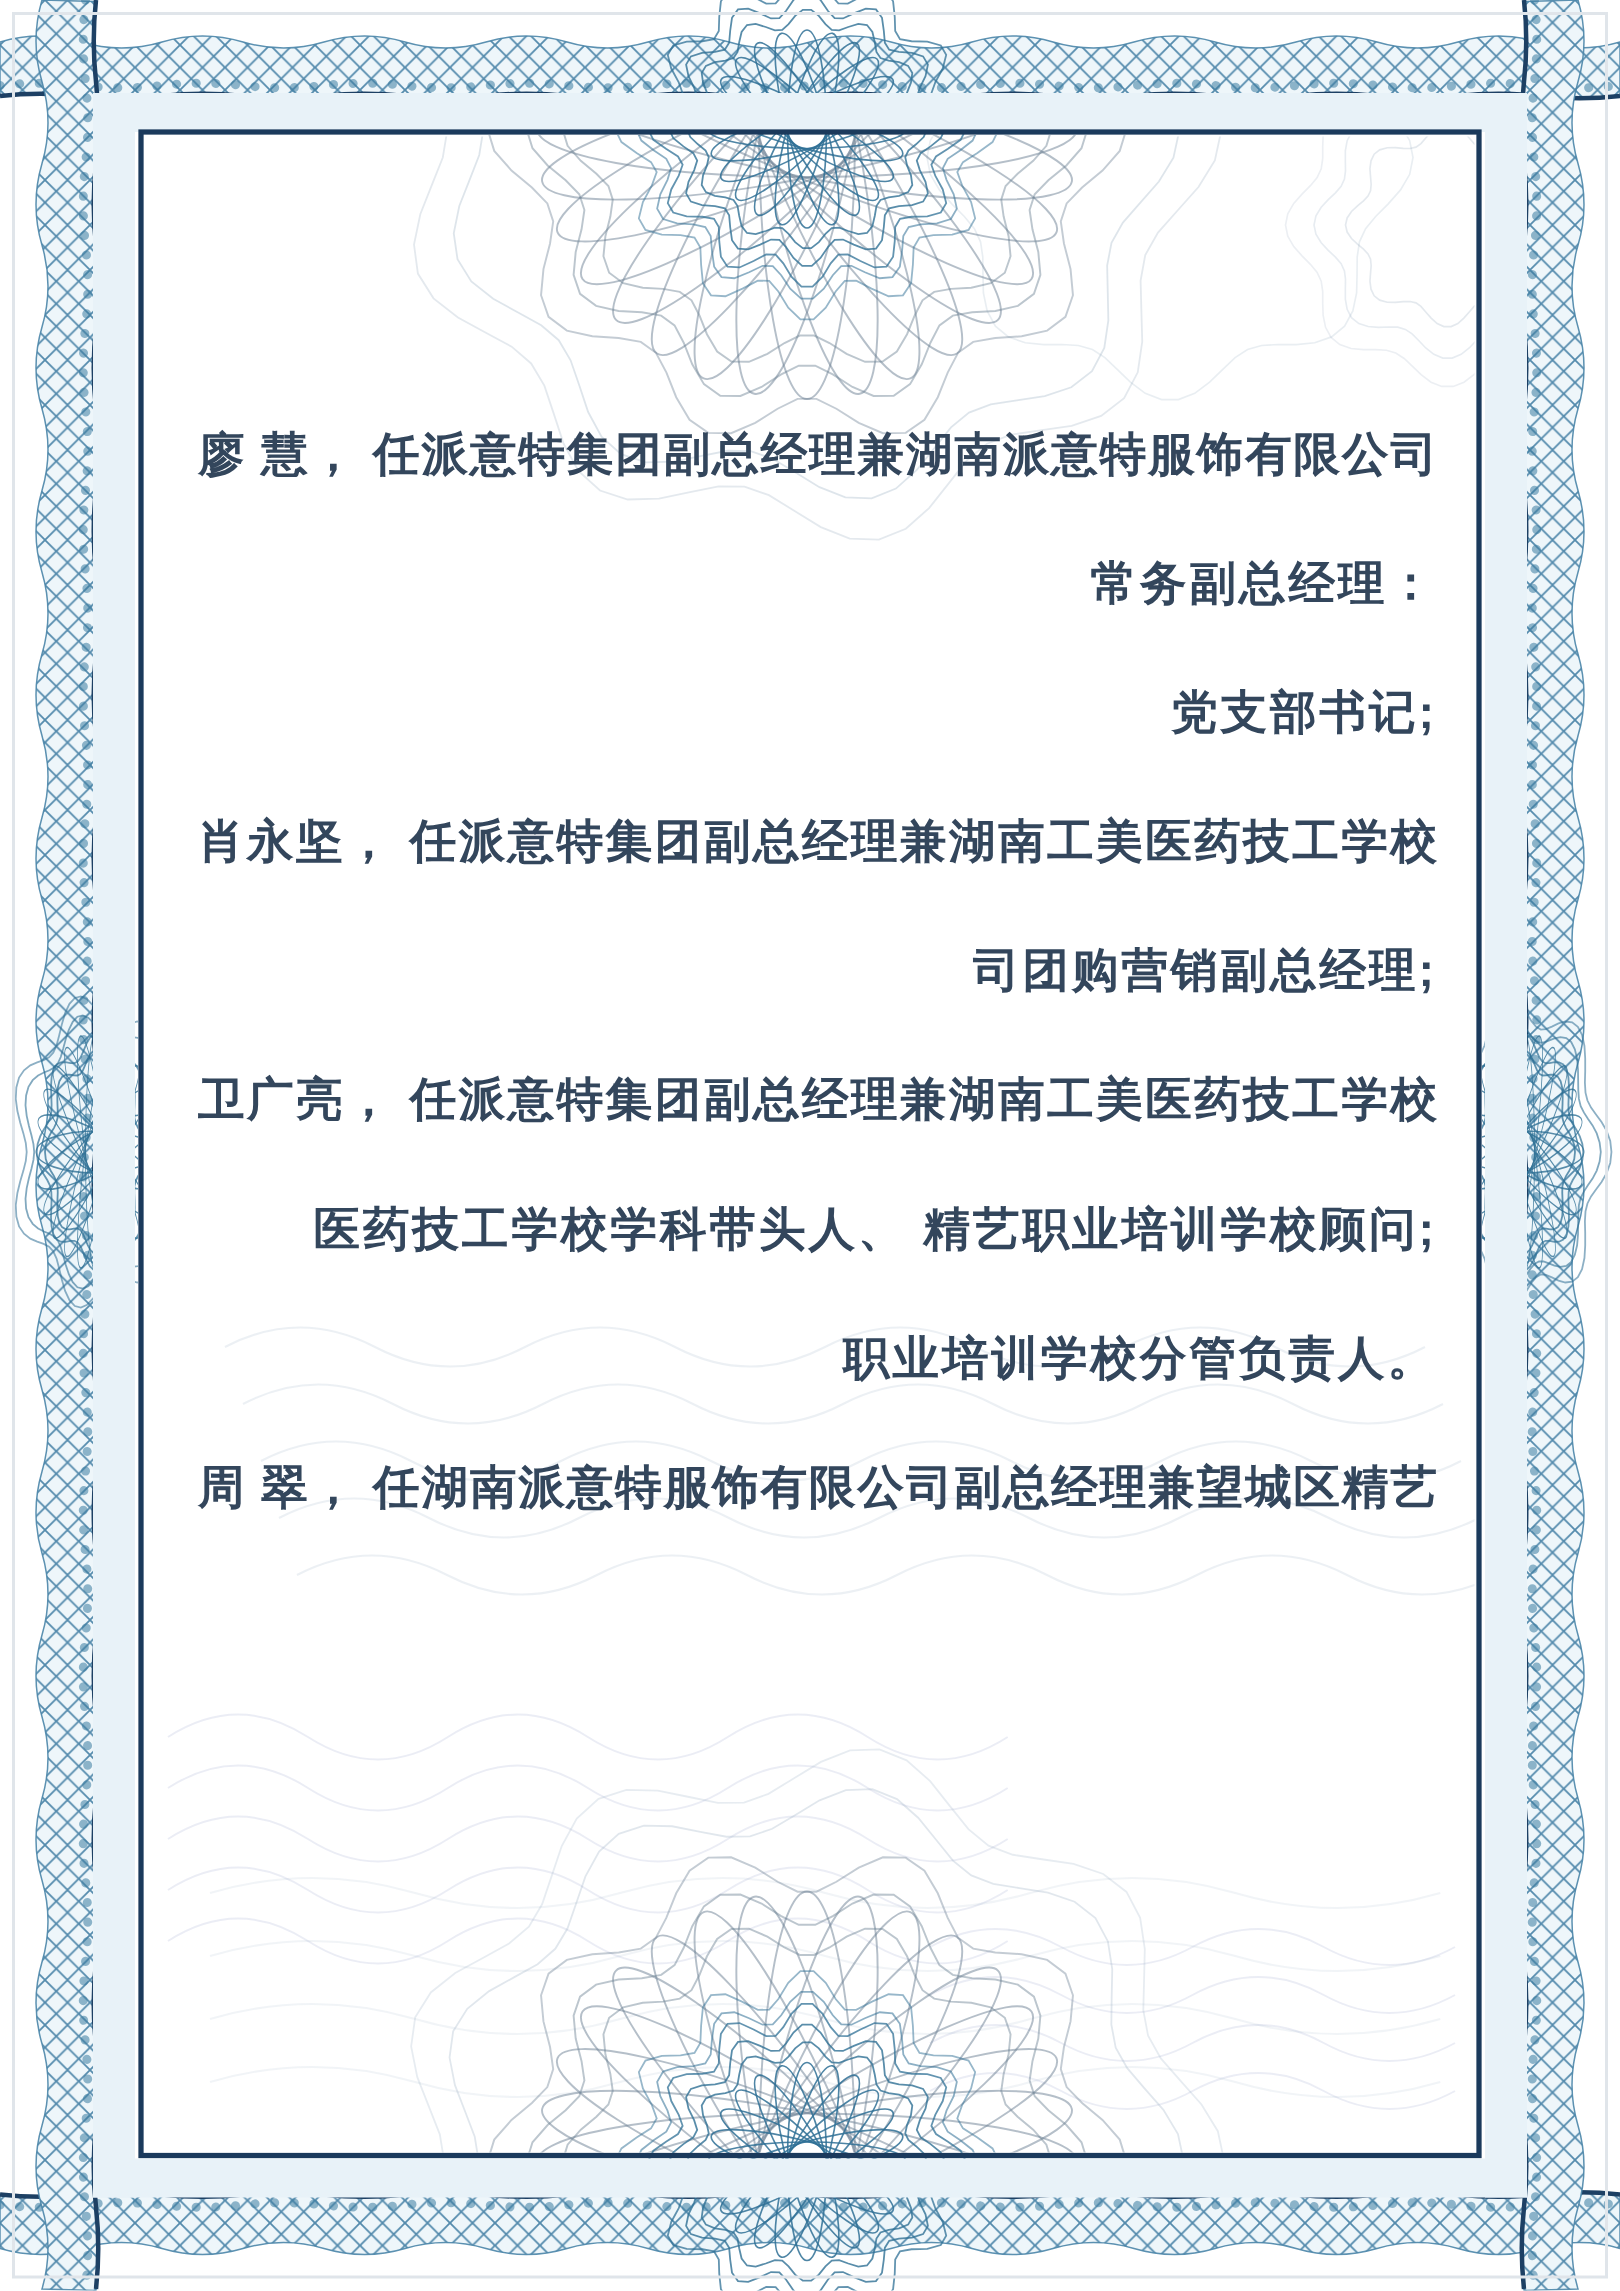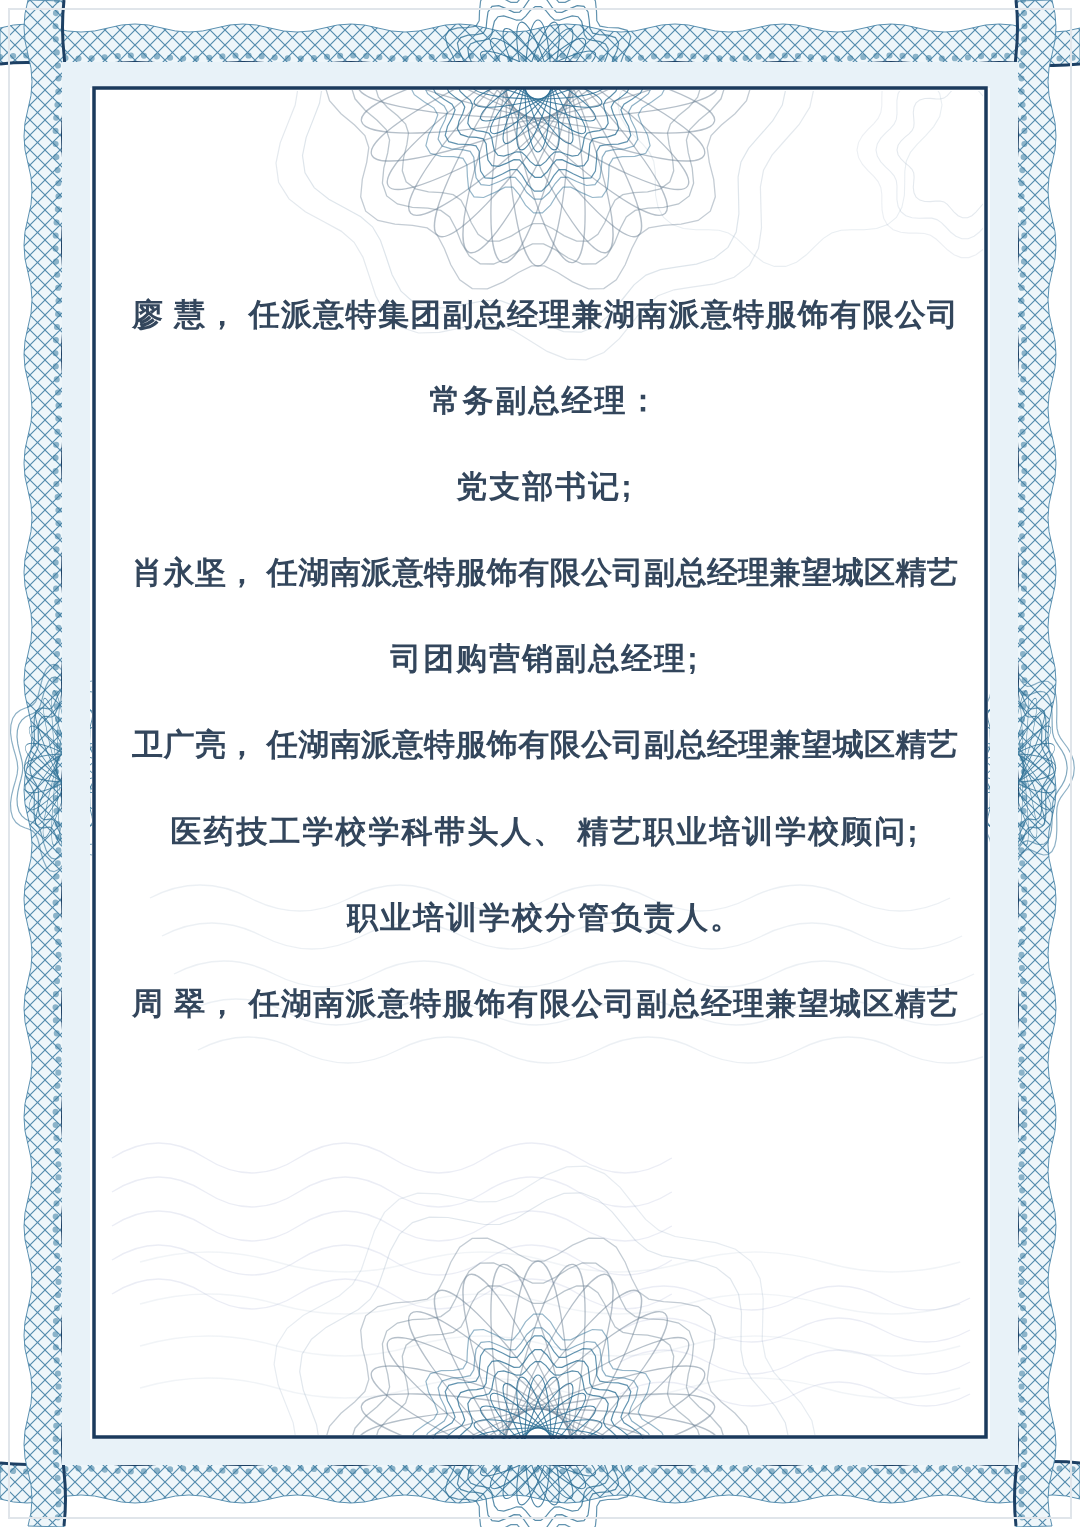--- a/index.html
+++ b/index.html
@@ -2,28 +2,28 @@
 <html><head>
 <meta charset="utf-8">
 <style>
   html,body{margin:0;padding:0}
   body{
     width:1080px;height:1527px;position:relative;overflow:hidden;
     background:#ffffff;font-family:"Liberation Sans",sans-serif;
   }
   #decor{position:absolute;left:0;top:0;width:1080px;height:1527px;z-index:1}
   #decor svg{position:absolute;left:0;top:0}
-  #textblock{position:absolute;left:132px;top:272px;width:826px;z-index:2}
+  #textblock{position:absolute;left:132px;top:260px;width:826px;z-index:2}
   .ln{
     height:86.1px;line-height:86.1px;
     font-size:31px;font-weight:700;color:#33465c;
     white-space:normal;
   }
   .j{text-align:justify;text-align-last:justify;text-justify:inter-ideograph}
-  .last{text-align:center;letter-spacing:2px}
+  .last{text-align:right;letter-spacing:2px}
 </style>
 </head>
 <body>
 
 <div id="cert">
   <div id="decor">
       <svg width="1080" height="1527" viewBox="0 0 1080 1527">
         <defs>
     <pattern id="lat" width="15" height="15" patternUnits="userSpaceOnUse">
       <path d="M0 0L15 15M15 0L0 15" fill="none" stroke="#548bad" stroke-width="1.2"></path>
@@ -218,20 +218,20 @@
         <rect x="990" y="62" width="28" height="1403" fill="#e8f2f8"></rect>
         <rect x="94" y="88" width="892" height="1349" fill="none" stroke="#1b3a5c" stroke-width="3.5"></rect>
         <rect x="9" y="9" width="1062" height="1509" fill="none" stroke="#e0e5ea" stroke-width="2"></rect>
       </svg>
     </div>
 
   <div id="textblock">
     <div class="ln j">廖 慧， 任派意特集团副总经理兼湖南派意特服饰有限公司</div>
     <div class="ln last">常务副总经理：</div>
     <div class="ln last">党支部书记;</div>
-    <div class="ln j">肖永坚， 任湖南派意特服饰有限公司副总经理兼望城区精艺</div>
+    <div class="ln j">肖永坚， 任派意特集团副总经理兼湖南工美医药技工学校</div>
     <div class="ln last">司团购营销副总经理;</div>
-    <div class="ln j">卫广亮， 任湖南派意特服饰有限公司副总经理兼望城区精艺</div>
+    <div class="ln j">卫广亮， 任派意特集团副总经理兼湖南工美医药技工学校</div>
     <div class="ln last">医药技工学校学科带头人、 精艺职业培训学校顾问;</div>
     <div class="ln last">职业培训学校分管负责人。</div>
     <div class="ln j">周 翠， 任湖南派意特服饰有限公司副总经理兼望城区精艺</div>
   </div>
 </div>
 
 </body></html>

